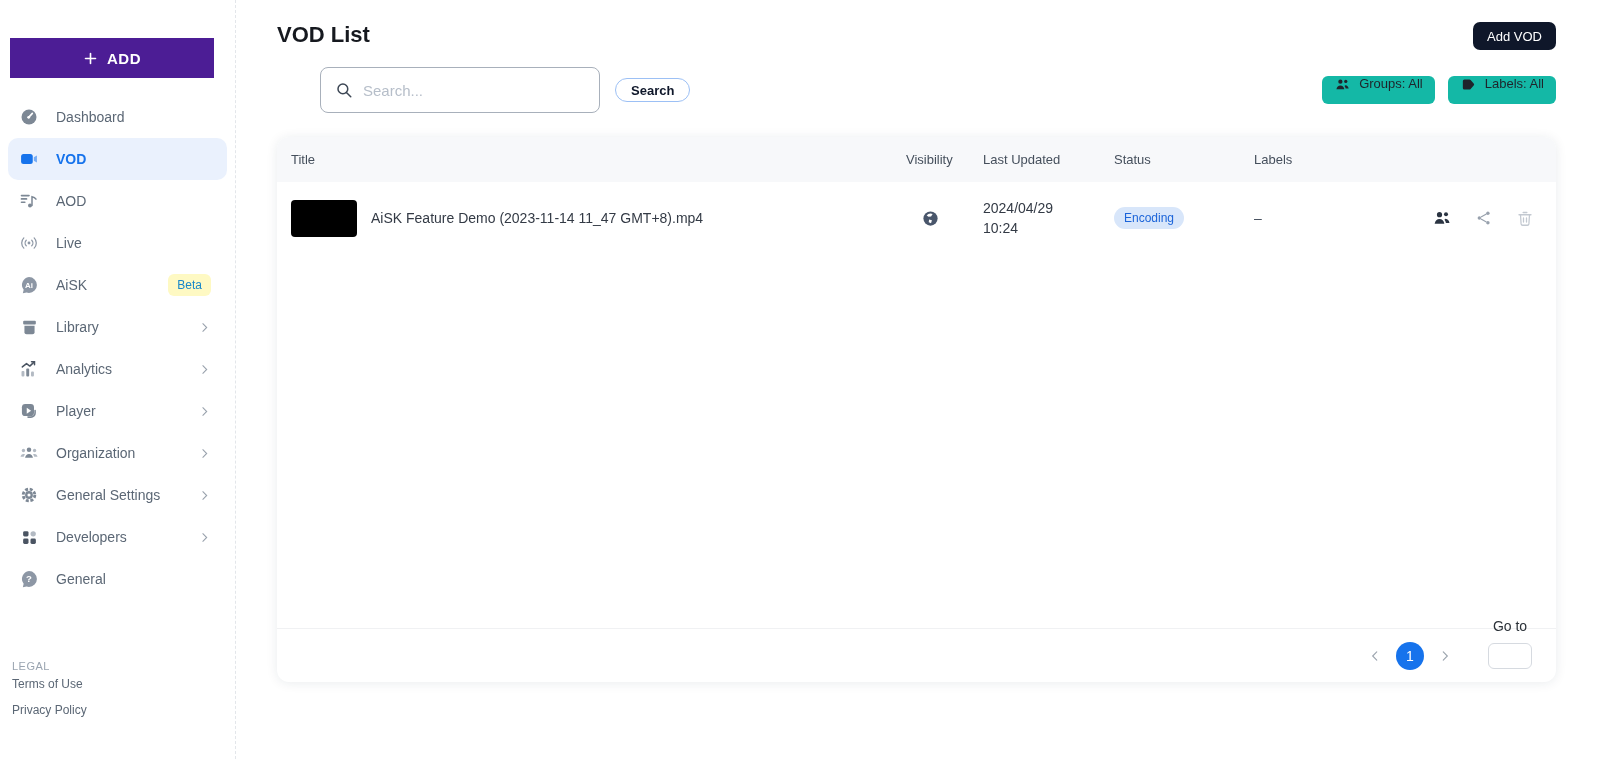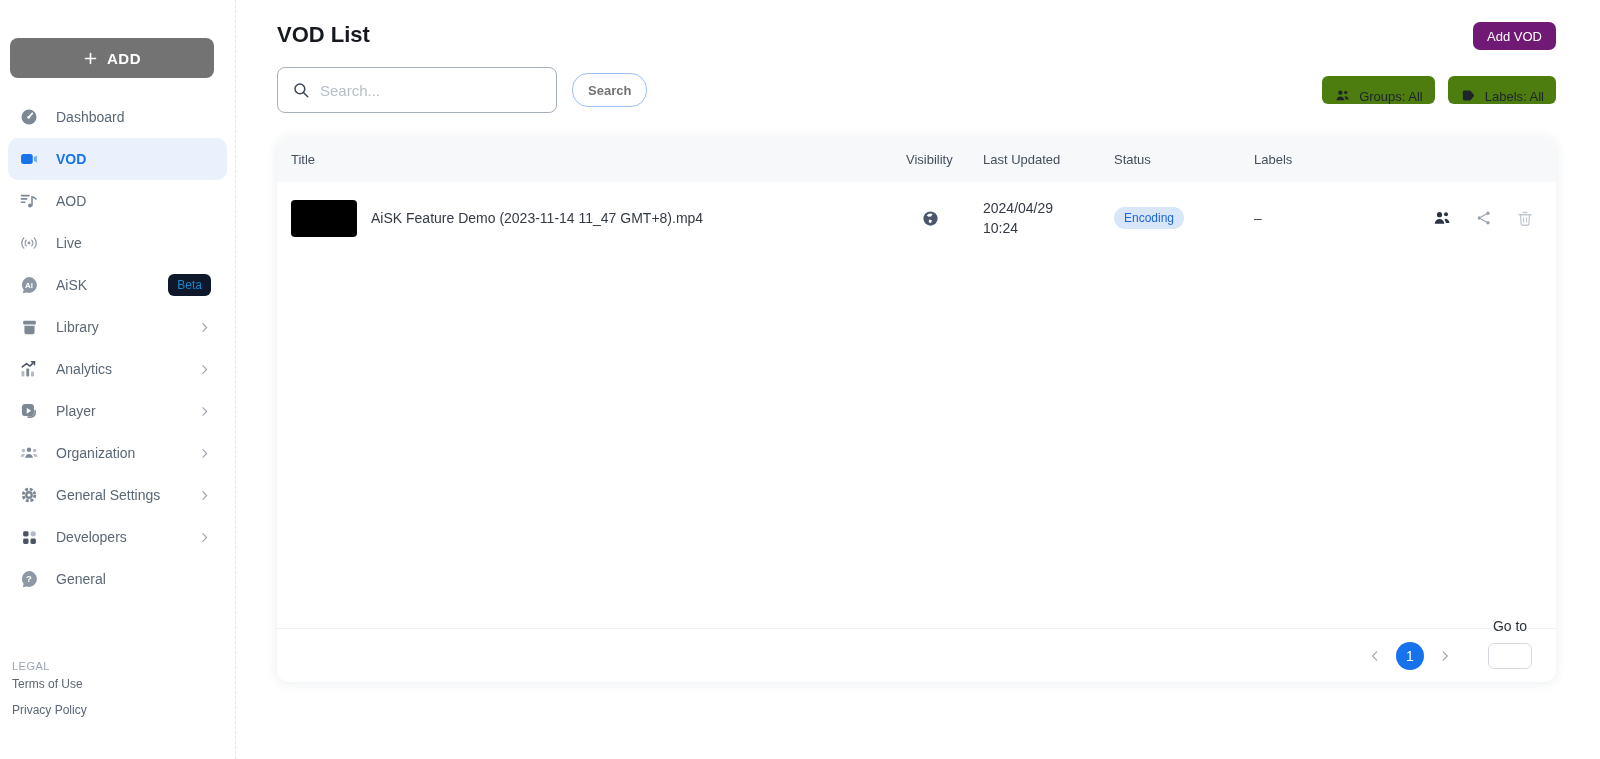--- a/index.html
+++ b/index.html
@@ -11,66 +11,66 @@
   }
   
   .sidebar {
     width:236px; min-width:236px; height:100%;
     border-right:1px dashed #e3e6ea;
     display:flex; flex-direction:column;
     padding-top:38px; background:#fff;
   }
   .add-btn {
     margin-left:10px; width:204px; height:40px;
-    background:#737373; color:#fff; border:none; border-radius:8px;
+    background:#4c1d95; color:#fff; border:none; border-radius:0;
     font-family:inherit; font-size:15px; font-weight:bold; letter-spacing:.5px;
     display:flex; align-items:center; justify-content:center; gap:9px; cursor:pointer;
   }
   .nav { margin-top:18px; display:flex; flex-direction:column; }
   .nav-item {
     height:42px; margin:0 8px; padding:0 16px 0 10px;
     display:flex; align-items:center; gap:16px;
     border-radius:10px; color:#5b6775; font-size:14px; cursor:pointer;
   }
   .nav-item .nicon { width:22px; display:flex; justify-content:center; align-items:center; }
   .nav-item.active { background:#EAF1FD; color:#1673EC; font-weight:bold; }
   .chev { margin-left:auto; display:flex; align-items:center; }
   .badge-beta {
-    margin-left:auto; background:#0f172a; color:#1787C9;
+    margin-left:auto; background:#fef9c3; color:#1787C9;
     font-size:12px; padding:4px 9px; border-radius:6px;
   }
   .legal { margin-top:auto; padding:0 12px 30px; }
   .legal-h { font-size:11px; color:#9aa4b0; letter-spacing:.5px; margin-bottom:5px; }
   .legal-link { display:block; font-size:12px; color:#5b6775; margin-bottom:12px; text-decoration:none; cursor:pointer; }
   
   .main { flex:1; padding:22px 44px 0 41px; display:flex; flex-direction:column; }
   .row1 { display:flex; justify-content:space-between; align-items:flex-start; }
   .page-title { font-size:22px; font-weight:bold; color:#16191f; }
   .add-vod {
-    background:#701a75; color:#fff; border:none; border-radius:7px;
+    background:#0f172a; color:#fff; border:none; border-radius:7px;
     height:28px; padding:0 14px; font-family:inherit; font-size:13px; cursor:pointer;margin-left:8px;
   }
   .row2 { display:flex; align-items:center; margin-top:17px; }
   .search-box {
     width:280px; height:46px; border:1px solid #a8b0bb; border-radius:8px;
-    display:flex; align-items:center; padding:0 14px; gap:10px; background:#fff;
+    display:flex; align-items:center; padding:0 14px; gap:10px; background:#fff;margin-left:43px;
   }
   .search-box input {
     border:none; outline:none; flex:1; font-family:inherit; font-size:15px; color:#333a45; background:transparent;
   }
   .search-box input::placeholder { color:#b6bec9; }
   .search-btn {
-    margin-left:15px; height:34px; padding:0 15px;
-    border:1px solid #9cc0f5; color:#737373; background:#fff; border-radius:16px;
+    margin-left:15px; height:24px; padding:0 15px;
+    border:1px solid #9cc0f5; color:#0f172a; background:#fff; border-radius:16px;
     font-family:inherit; font-size:13px; font-weight:bold; cursor:pointer;
   }
   .filters { margin-left:auto; display:flex; gap:13px; }
   .filter-pill {
-    height:28px; background:#4d7c0f; border:none; border-radius:6px;
-    display:flex; align-items:flex-end; gap:8px; padding:0 12px;
+    height:28px; background:#14b8a6; border:none; border-radius:6px;
+    display:flex; align-items:flex-start; gap:8px; padding:0 12px;
     font-family:inherit; font-size:13px; color:#1f242b; cursor:pointer;
   }
   
   .card {
     margin-top:24px; height:545px; background:#fff; border-radius:12px;
     box-shadow:0 1px 12px rgba(25,40,70,.09);
     display:flex; flex-direction:column; overflow:hidden;
   }
   .thead, .trow {
     display:grid;

